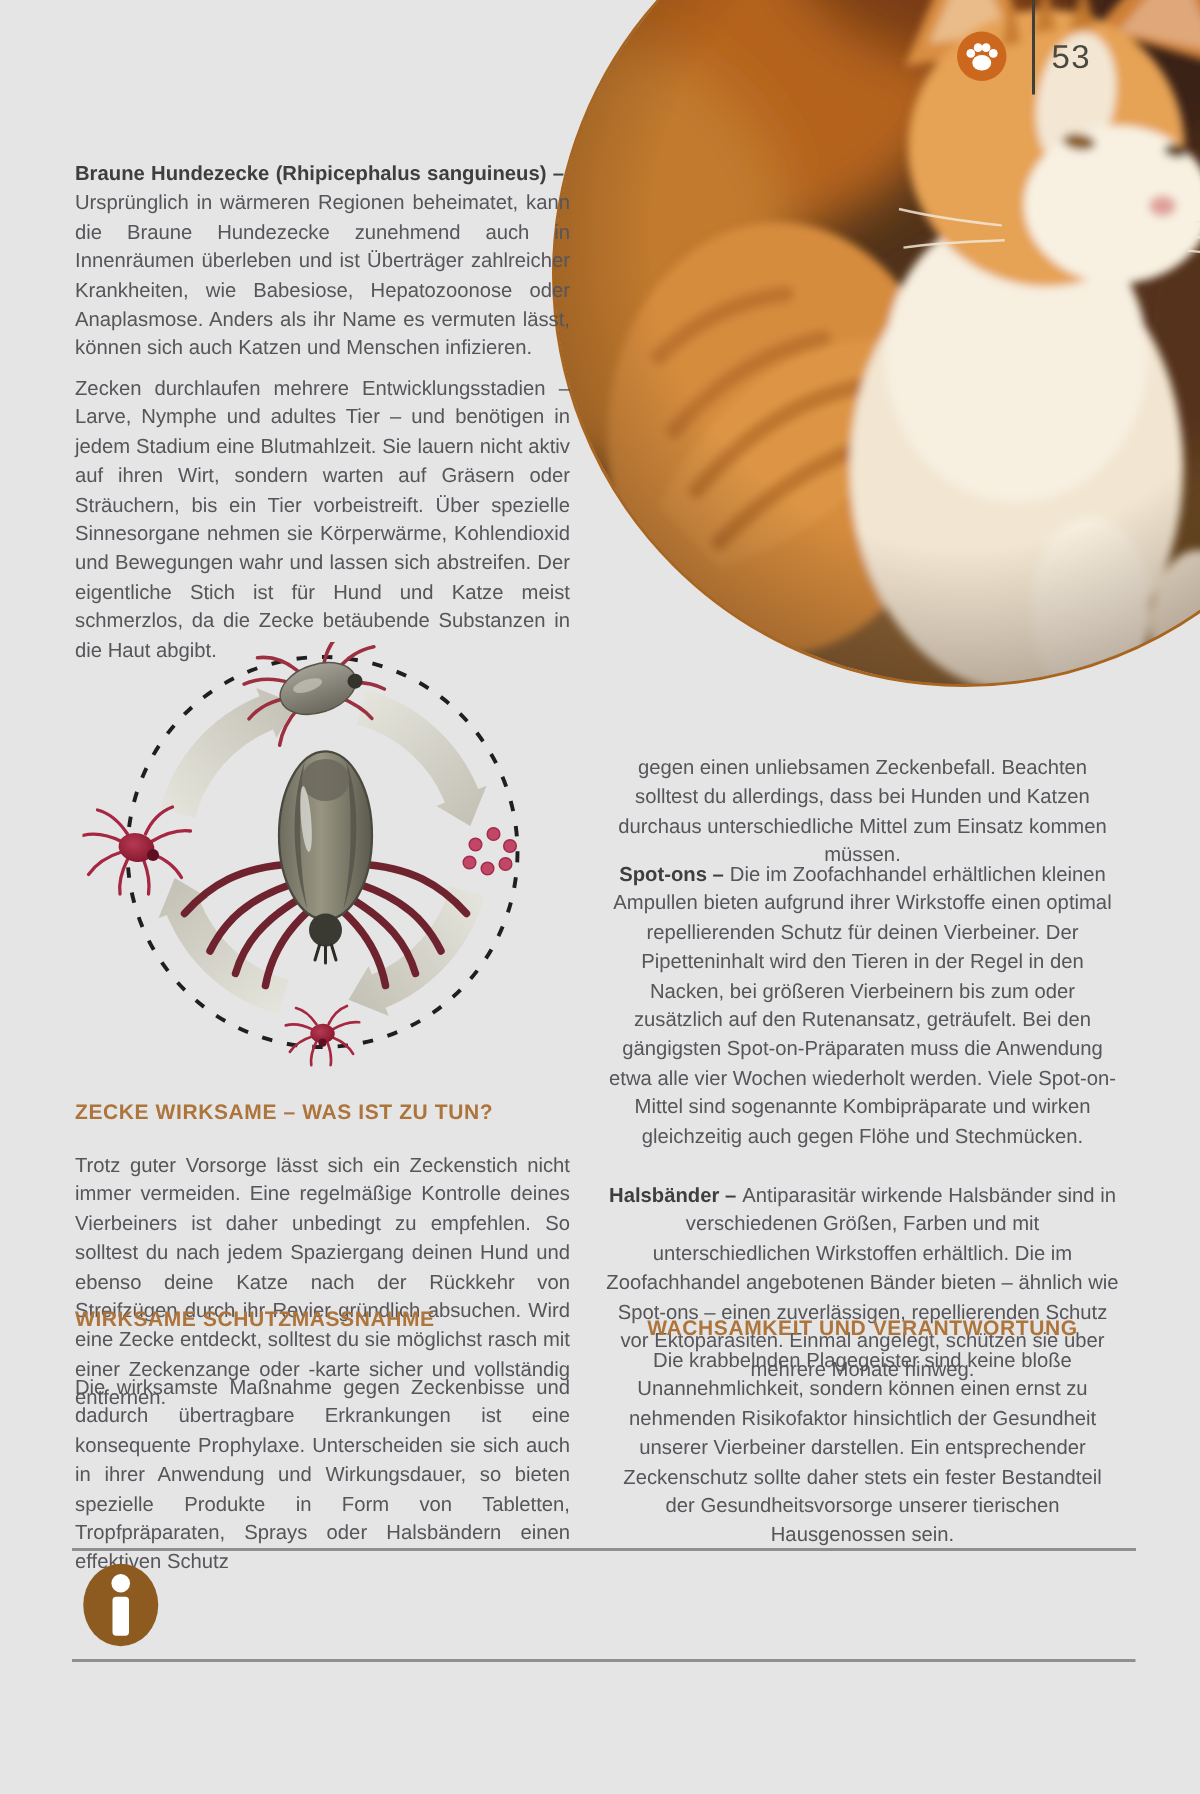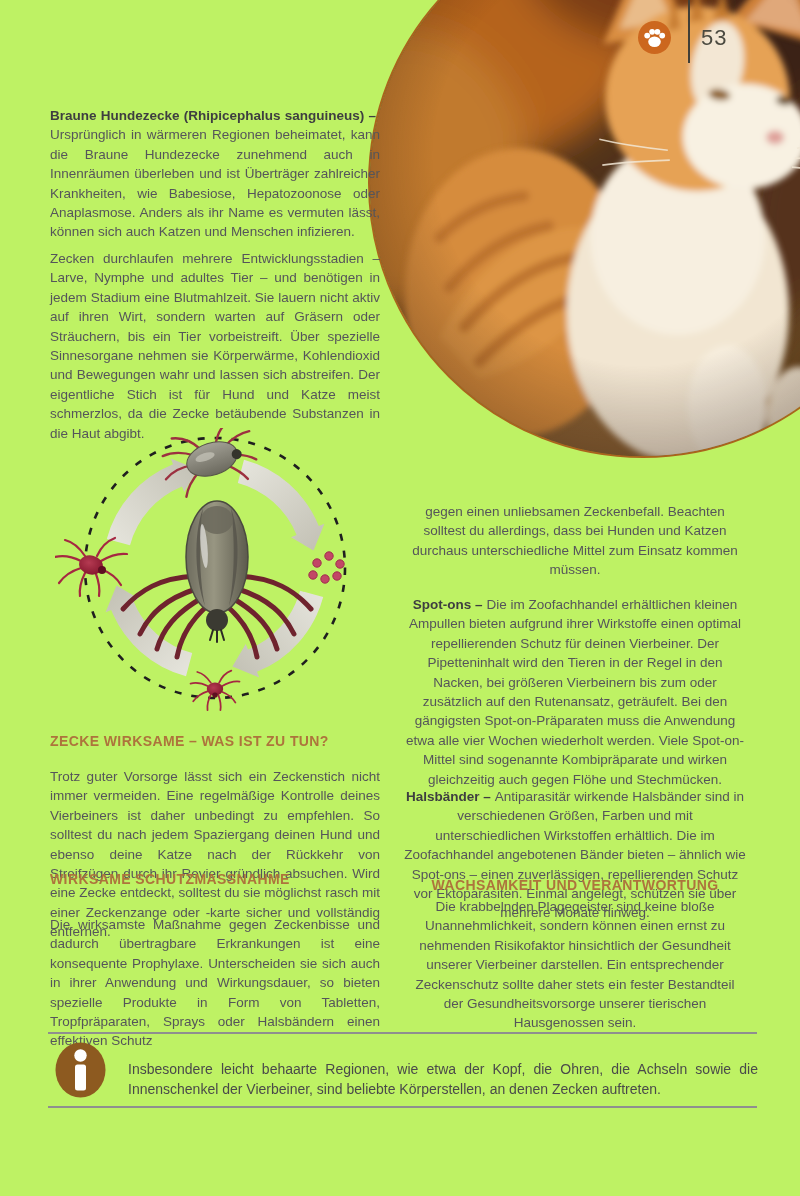--- a/index.html
+++ b/index.html
@@ -1,19 +1,19 @@
 <!DOCTYPE html>
 <html lang="de"><head>
 <meta charset="utf-8">
 <style>
   * { margin:0; padding:0; box-sizing:border-box; }
   html,body { background:#fff; }
   .page {
     position:relative; width:800px; height:1196px; overflow:hidden;
-    background:#bef264; font-family:"Liberation Sans", sans-serif;
+    background:#e5e5e5; font-family:"Liberation Sans", sans-serif;
     color:#55555a;
   }
   
   .cat-photo {
     position:absolute; left:368px; top:-92px; width:550px; height:550px;
     border-radius:50%; overflow:hidden; border:2px solid #a9641d;
   }
   .cat-photo svg { display:block; width:100%; height:100%; }
   
   .paw-badge {
@@ -271,35 +271,34 @@
   </p>
 
   <h2 class="sec-head col-l" style="top:871px">WIRKSAME SCHUTZMASSNAHME</h2>
   <p class="tblock col-l" style="top:915px">
     <span>Die wirksamste Maßnahme gegen Zeckenbisse und dadurch übertragbare Erkrankungen ist eine konsequente Prophylaxe. Unterscheiden sie sich auch in ihrer Anwendung und Wirkungsdauer, so bieten spezielle Produkte in Form von Tabletten, Tropfpräparaten, Sprays oder Halsbändern einen effektiven Schutz</span>
   </p>
 
   <p class="tblock col-r" style="top:502px">
     <span>gegen einen unliebsamen Zeckenbefall. Beachten solltest du allerdings, dass bei Hunden und Katzen durchaus unterschiedliche Mittel zum Einsatz kommen müssen.</span>
   </p>
-  <p class="tblock col-r" style="top:595px">
+  <p class="tblock col-r" style="top:573px">
     <span class="lead">Spot-ons –</span><span>Die im Zoofachhandel erhältlichen kleinen Ampullen bieten aufgrund ihrer Wirkstoffe einen optimal repellierenden Schutz für deinen Vierbeiner. Der Pipetteninhalt wird den Tieren in der Regel in den Nacken, bei größeren Vierbeinern bis zum oder zusätzlich auf den Rutenansatz, geträufelt. Bei den gängigsten Spot-on-Präparaten muss die Anwendung etwa alle vier Wochen wiederholt werden. Viele Spot-on-Mittel sind sogenannte Kombipräparate und wirken gleichzeitig auch gegen Flöhe und Stechmücken.</span>
   </p>
   <p class="tblock col-r" style="top:787px">
     <span class="lead">Halsbänder –</span><span>Antiparasitär wirkende Halsbänder sind in verschiedenen Größen, Farben und mit unterschiedlichen Wirkstoffen erhältlich. Die im Zoofachhandel angebotenen Bänder bieten – ähnlich wie Spot-ons – einen zuverlässigen, repellierenden Schutz vor Ektoparasiten. Einmal angelegt, schützen sie über mehrere Monate hinweg.</span>
   </p>
   <h2 class="sec-head col-r" style="top:877px">WACHSAMKEIT UND VERANTWORTUNG</h2>
   <p class="tblock col-r" style="top:897px">
     <span>Die krabbelnden Plagegeister sind keine bloße Unannehmlichkeit, sondern können einen ernst zu nehmenden Risikofaktor hinsichtlich der Gesundheit unserer Vierbeiner darstellen. Ein entsprechender Zeckenschutz sollte daher stets ein fester Bestandteil der Gesundheitsvorsorge unserer tierischen Hausgenossen sein.</span>
   </p>
 
   <div class="rule rule-top"></div>
   <div class="info-icon">
     <svg viewBox="0 0 51 56">
       <ellipse cx="25.5" cy="28" rx="25" ry="27.5" fill="#8d5a20"></ellipse>
       <circle cx="25.5" cy="13.5" r="6.2" fill="#ffffff"></circle>
       <rect x="20" y="22.5" width="11" height="26" rx="2.5" fill="#ffffff"></rect>
     </svg>
   </div>
-  <div class="info-text">Insbesondere leicht behaarte Regionen, wie etwa der Kopf, die Ohren, die Achseln sowie die Innenschenkel der Vierbeiner, sind beliebte Körperstellen, an denen Zecken auftreten.</div>
   <div class="rule rule-bottom"></div>
 
 </div>
 
 </body></html>

